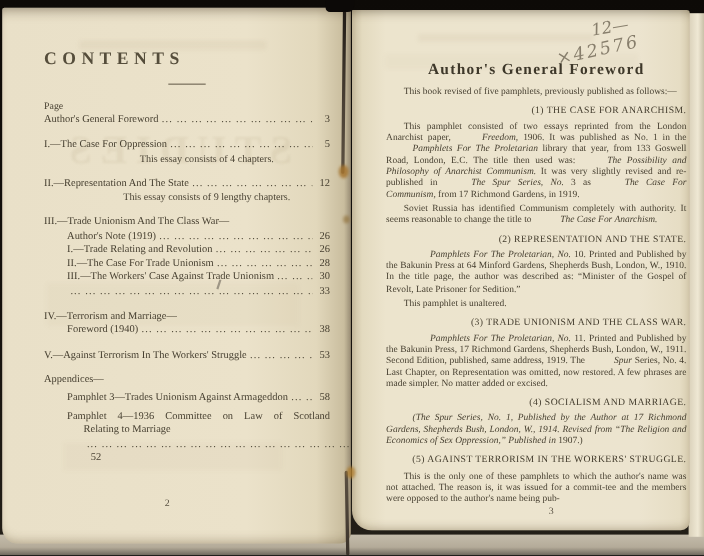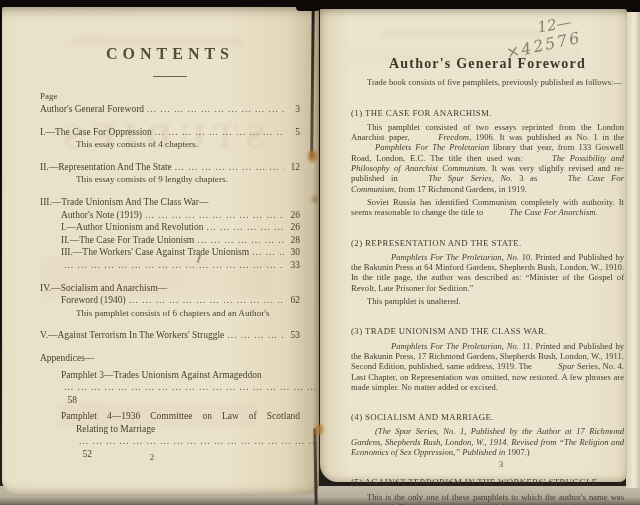--- a/index.html
+++ b/index.html
@@ -38,39 +38,39 @@
   .pencil-slash{position:absolute;left:196px;top:247px;width:1.5px;height:9px;background:#7d766a;transform:rotate(18deg);opacity:.7;}
   
   .ghost-big{
     position:absolute;left:0;top:108px;width:317px;text-align:center;
     transform:scaleX(-1);font-weight:bold;font-size:36px;letter-spacing:8px;
     color:rgba(150,128,88,.10);filter:blur(1px);
   }
   .ghost-bar{position:absolute;background:rgba(150,128,88,.08);filter:blur(2px);border-radius:2px;}
   
   .contents-inner{position:absolute;left:38px;top:38px;width:260px;color:#463f30;}
-  .contents-title{text-align:center;font-weight:bold;font-size:16px;letter-spacing:5px;color:#554d3b;}
+  .contents-title{font-weight:bold;font-size:16px;letter-spacing:5px;color:#554d3b;}
   .contents-rule{width:34px;height:1px;background:#6b6350;margin:13px auto 0 auto;}
   .page-col-header{text-align:left;font-size:9px;margin-top:14px;padding-right:2px;color:#4a4334;}
   .toc{margin-top:2px;font-size:9.5px;line-height:12.6px;}
   .row{display:flex;align-items:baseline;}
   .row .lbl{white-space:nowrap;}
   .row .leader{flex:1;overflow:hidden;white-space:nowrap;letter-spacing:1px;color:#57503f;padding:0 3px;}
   .row .pg{min-width:16px;text-align:right;}
   .ind1{padding-left:21px;}
   .ind2{padding-left:36px;flex-direction:column;}
-  .note-line{font-size:9.2px;padding-left:36px;color:#4a4334;}
+  .note-line{font-size:9.2px;padding-left:36px;color:#4a4334;text-align:center;}
   .gap{margin-top:10px;}
-  .gap-sm{margin-top:4px;flex-direction:column;}
+  .gap-sm{margin-top:4px;}
   .spread{text-align:justify;text-align-last:justify;}
   .folio-left{position:absolute;left:110px;top:445px;width:80px;text-align:center;font-size:9px;color:#5a5344;}
   
   .foreword-inner{position:absolute;left:31px;top:50px;width:273px;color:#453e2f;font-size:8.6px;line-height:10.3px;}
   .fw-title{text-align:center;font-weight:bold;font-size:14px;letter-spacing:1.2px;color:#3e382a;margin-bottom:8px;}
-  .fw-heading{text-align:left;font-size:8.8px;letter-spacing:.4px;margin:20px 0 4px 0;color:#423b2c;}
+  .fw-heading{text-align:right;font-size:8.8px;letter-spacing:.4px;margin:7px 0 4px 0;color:#423b2c;}
   .fw-p{text-align:justify;text-indent:16px;margin:0 0 3px 0;}
   .fw-p.noindent{text-indent:0;}
   .it{font-style:italic;padding-left:24px;}
   .folio-right{position:absolute;left:130px;top:400px;width:40px;text-align:center;font-size:9px;color:#5a5344;}
   .handwriting{position:absolute;left:185px;top:2px;width:120px;color:#877e6c;
     font-family:"DejaVu Serif","Liberation Serif",serif;font-style:italic;}
   .hw1{font-size:15px;transform:rotate(-10deg);margin-left:32px;}
   .hw2{font-size:16px;transform:rotate(-12deg);letter-spacing:2px;margin-top:2px;}
 </style>
 </head>
@@ -114,48 +114,47 @@
 
         <div class="row gap">
           <span class="lbl">III.—Trade Unionism And The Class War—</span>
         </div>
         <div class="row ind1">
           <span class="lbl">Author's Note (1919)</span>
           <span class="leader">... ... ... ... ... ... ... ... ... ... ... ... ... ... ... ... ... ... ... ... ... ... ... ...</span>
           <span class="pg">26</span>
         </div>
         <div class="row ind1">
-          <span class="lbl">I.—Author Unionism and Revolution</span>
+          <span class="lbl">I.—Trade Relating and Revolution</span>
           <span class="leader">... ... ... ... ... ... ... ... ... ... ... ... ... ... ... ... ... ... ... ... ... ... ... ...</span>
           <span class="pg">26</span>
         </div>
         <div class="row ind1">
           <span class="lbl">II.—The Case For Trade Unionism</span>
           <span class="leader">... ... ... ... ... ... ... ... ... ... ... ... ... ... ... ... ... ... ... ... ... ... ... ...</span>
           <span class="pg">28</span>
         </div>
         <div class="row ind1">
           <span class="lbl">III.—The Workers' Case Against Trade Unionism</span>
           <span class="leader">... ... ... ... ... ... ... ... ... ... ... ... ... ... ... ... ... ... ... ... ... ... ... ...</span>
           <span class="pg">30</span>
         </div>
         <div class="row ind1">
           <span class="leader">... ... ... ... ... ... ... ... ... ... ... ... ... ... ... ... ... ... ... ... ... ... ... ...</span>
           <span class="pg">33</span>
         </div>
 
         <div class="row gap">
-          <span class="lbl">IV.—Socialism and Anarchism—</span>
+          <span class="lbl">IV.—Terrorism and Marriage—</span>
         </div>
         <div class="row ind1">
           <span class="lbl">Foreword (1940)</span>
           <span class="leader">... ... ... ... ... ... ... ... ... ... ... ... ... ... ... ... ... ... ... ... ... ... ... ...</span>
-          <span class="pg">62</span>
-        </div>
-        <div class="note-line">This pamphlet consists of 6 chapters and an Author's</div>
+          <span class="pg">38</span>
+        </div>
 
         <div class="row gap">
           <span class="lbl">V.—Against Terrorism In The Workers' Struggle</span>
           <span class="leader">... ... ... ... ... ... ... ... ... ... ... ... ... ... ... ... ... ... ... ... ... ... ... ...</span>
           <span class="pg">53</span>
         </div>
 
         <div class="row gap">
           <span class="lbl">Appendices—</span>
         </div>
@@ -180,21 +179,21 @@
     <div class="ghost-bar" style="left:60px;top:22px;width:160px;height:7px;"></div>
     <div class="ghost-bar" style="left:30px;top:40px;width:230px;height:14px;opacity:.5;"></div>
 
     <div class="handwriting">
       <div class="hw1">12—</div>
       <div class="hw2">×42576</div>
     </div>
 
     <div class="foreword-inner">
       <div class="fw-title">Author's General Foreword</div>
-      <p class="fw-p"><span>Trade book consists of five pamphlets, previously published as follows:—</span></p>
+      <p class="fw-p"><span>This book revised of five pamphlets, previously published as follows:—</span></p>
 
       <div class="fw-heading">(1) THE CASE FOR ANARCHISM.</div>
       <p class="fw-p"><span>This pamphlet consisted of two essays reprinted from the London Anarchist paper, </span><span class="it">Freedom</span><span>, 1906.  It was published as No. 1 in the </span><span class="it">Pamphlets For The Proletarian</span><span> library that year, from 133 Goswell Road, London, E.C.  The title then used was:  </span><span class="it">The Possibility and Philosophy of Anarchist Communism.</span><span>  It was very slightly revised and re-published in </span><span class="it">The Spur Series, No.</span><span> 3 as </span><span class="it">The Case For Communism</span><span>, from 17 Richmond Gardens, in 1919.</span></p>
       <p class="fw-p"><span>Soviet Russia has identified Communism completely with authority.  It seems reasonable to change the title to </span><span class="it">The Case For Anarchism.</span></p>
 
       <div class="fw-heading">(2) REPRESENTATION AND THE STATE.</div>
       <p class="fw-p"><span class="it">Pamphlets For The Proletarian, No.</span><span> 10.   Printed and Published by the Bakunin Press at 64 Minford Gardens, Shepherds Bush, London, W., 1910.  In the title page, the author was described as: “Minister of the Gospel of Revolt, Late Prisoner for Sedition.”</span></p>
       <p class="fw-p"><span>This pamphlet is unaltered.</span></p>
 
       <div class="fw-heading">(3) TRADE UNIONISM AND THE CLASS WAR.</div>

